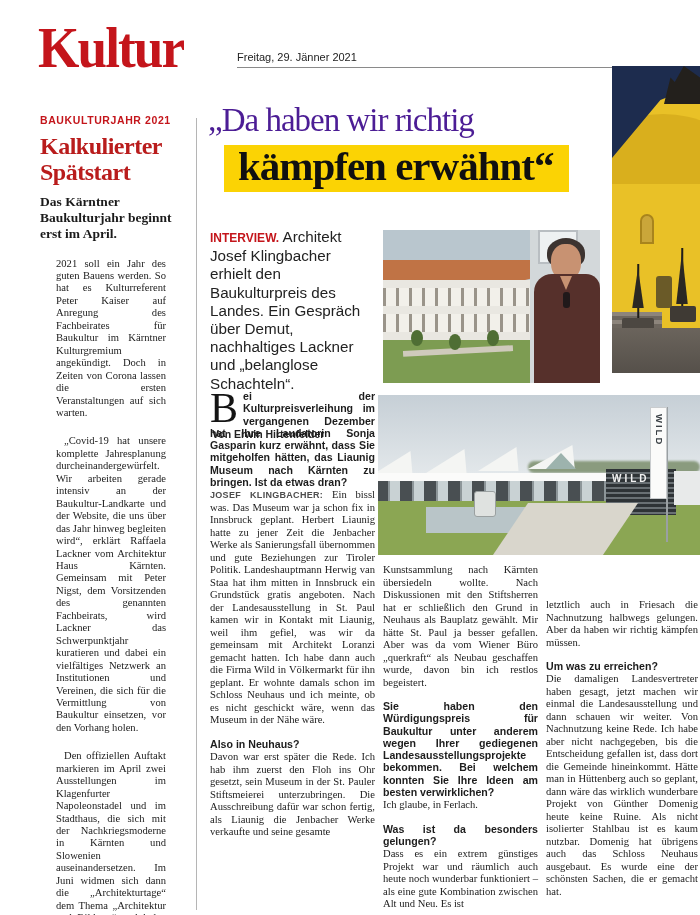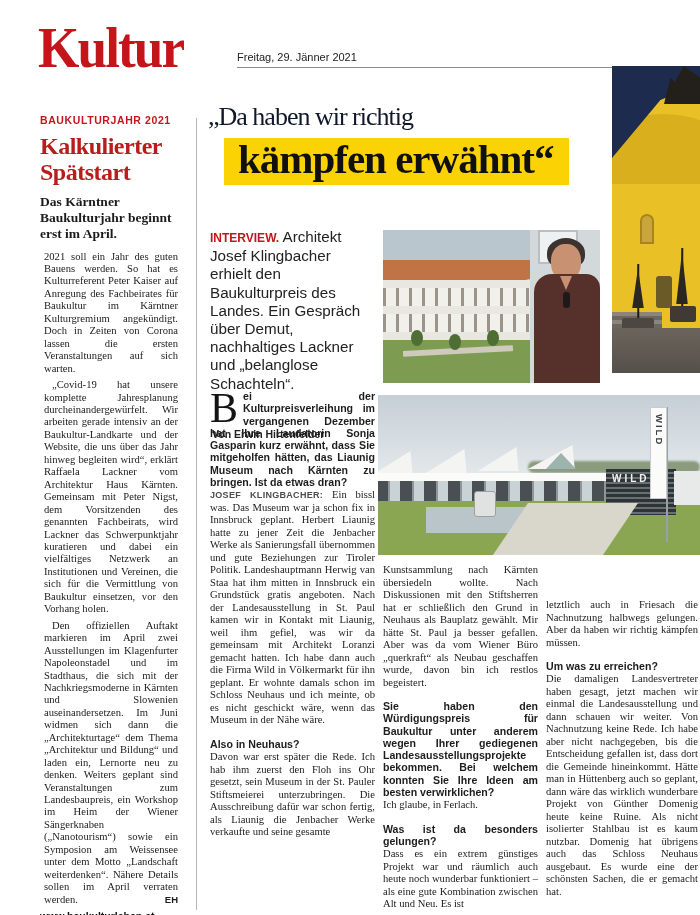--- a/index.html
+++ b/index.html
@@ -24,33 +24,33 @@
   
   .sidebar{position:absolute;left:40px;top:114px;width:142px;}
   .kicker-red{font-family:"Liberation Sans",sans-serif;font-weight:700;font-size:10.5px;
               letter-spacing:.6px;color:var(--red);}
   .sb-headline{font-family:"Liberation Serif",serif;font-weight:700;font-size:24px;
                line-height:1.1;letter-spacing:-.5px;color:#b91c1c;margin-top:7px;}
   .sb-subhead{font-family:"Liberation Serif",serif;font-weight:700;font-size:13.5px;
               line-height:1.18;margin-top:8px;}
   .sb-body{margin-top:9px;font-size:10.6px;line-height:12.45px;text-align:justify;
            hyphens:auto;-webkit-hyphens:auto;}
-  .sb-body p{margin:4px;}
+  .sb-body p{margin:16px;}
   .sb-body p.indent{text-indent:8px;}
   .sb-body p.rel{position:relative;}
   .eh{position:absolute;right:0;bottom:0;font-family:"Liberation Sans",sans-serif;
       font-weight:700;font-size:9.5px;background:#fff;padding-left:4px;}
   .sb-links{margin-top:2px;font-family:"Liberation Sans",sans-serif;font-weight:700;
             font-size:10.5px;line-height:13px;color:#111;}
   .sb-links div{cursor:pointer;}
 
   
   .main-headline{position:absolute;left:208px;top:104px;width:400px;}
-  .hl1{font-family:"Liberation Serif",serif;font-weight:400;font-size:26px;line-height:1.0;
-       letter-spacing:-1px;color:#0f172a;white-space:nowrap;}
+  .hl1{font-family:"Liberation Serif",serif;font-weight:400;font-size:33px;line-height:1.0;
+       letter-spacing:-1px;color:#4c1d95;white-space:nowrap;}
   .hl2{display:inline-block;margin-left:16px;margin-top:8px;background:var(--yellow);
        padding:1px 16px 5px 14px;font-family:"Liberation Serif",serif;font-weight:700;
        font-size:41px;line-height:1.0;letter-spacing:-1px;color:#101010;white-space:nowrap;}
 
   
   .intro{position:absolute;left:210px;top:228px;width:166px;font-family:"Liberation Sans",sans-serif;
          font-size:15.2px;line-height:18.2px;color:#222;font-weight:500;}
   .intro .kicker-red{font-size:12px;letter-spacing:0;}
   .byline{position:absolute;left:212px;top:428px;font-family:"Liberation Sans",sans-serif;
           font-weight:700;font-size:10.5px;color:#222;}

